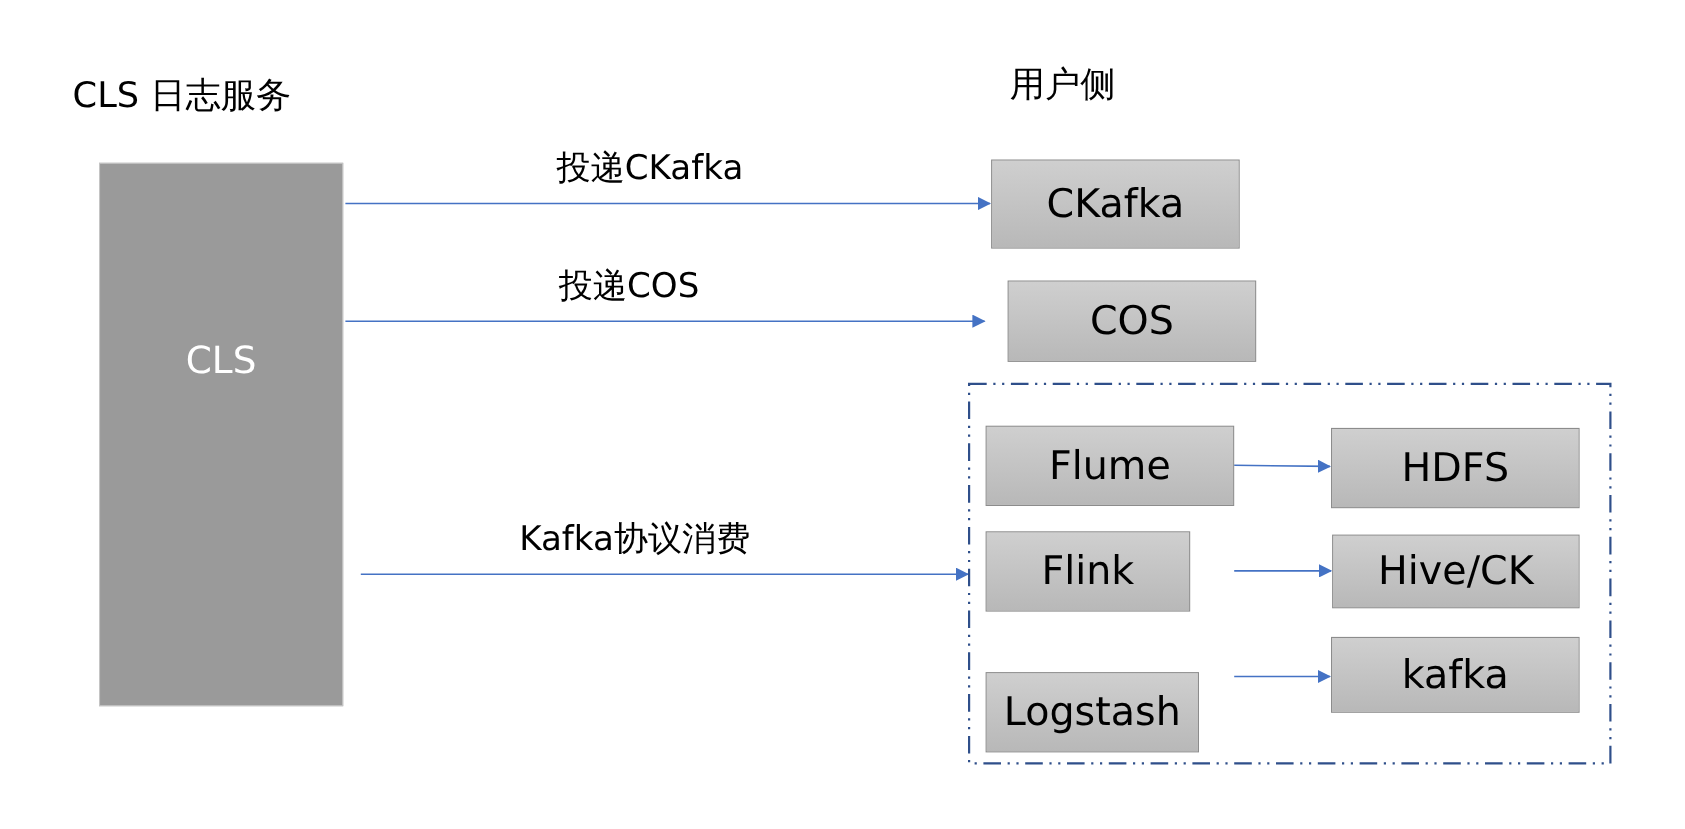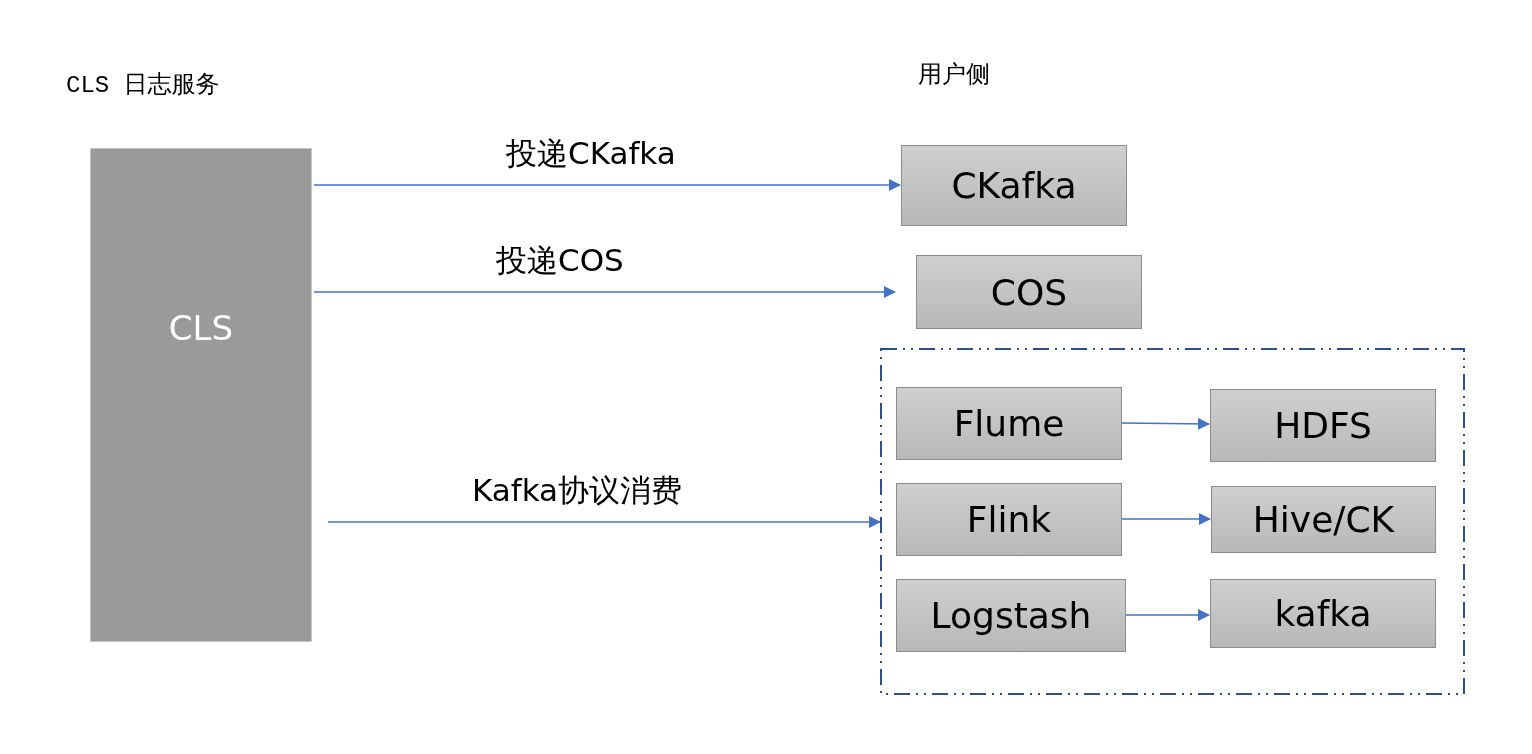--- a/index.html
+++ b/index.html
@@ -1,18 +1,18 @@
 <!DOCTYPE html>
 <html><head>
 <meta charset="utf-8">
 <style>
   html, body { margin: 0; padding: 0; background: #ffffff; }
   body { width: 1532px; height: 754px; position: relative; overflow: hidden;
          font-family: "DejaVu Sans", "Liberation Sans", sans-serif; color: #000; }
-  .title { position: absolute; font-size: 24px; line-height: 40px; white-space: nowrap; font-family: Liberation Mono, monospace; }
+  .title { position: absolute; font-size: 32px; line-height: 40px; white-space: nowrap; }
   .edge-label { position: absolute; font-size: 31px; line-height: 40px; white-space: nowrap; }
   .source { position: absolute; left: 90px; top: 148px; width: 222px; height: 494px;
             background: #9a9a9a; border: 1px solid #c4c4c4; box-sizing: border-box;
             display: flex; flex-direction: column; justify-content: center;
             color: #ffffff; font-size: 34px; line-height: 42px; }
   .source-inner { margin-top: -134px; text-align: center; }
   .node { position: absolute; box-sizing: border-box; border: 1px solid #8c8c8c;
           background: linear-gradient(to bottom, #cfcfcf 0%, #b8b8b8 100%);
           display: flex; align-items: center; justify-content: center;
           font-size: 36px; color: #000; white-space: nowrap; }
@@ -24,21 +24,21 @@
 <div class="title" style="left:66px; top:66px;">CLS 日志服务</div>
 <div class="title" style="left:918px; top:56px;">用户侧</div>
 
 <div class="source">
   <div class="source-inner">
     <div>CLS</div>
   </div>
 </div>
 
 <div class="edge-label" style="left:506px; top:133px;">投递CKafka</div>
-<div class="edge-label" style="left:496px; top:240px;text-align:center;">投递COS</div>
+<div class="edge-label" style="left:508px; top:240px;text-align:center;">投递COS</div>
 <div class="edge-label" style="left:446px; top:470px;margin-left:26px;">Kafka协议消费</div>
 
 <svg class="lines" width="1532" height="754">
   <defs>
     <marker id="arrowhead" markerWidth="12" markerHeight="12" refX="11" refY="6" orient="auto" markerUnits="userSpaceOnUse">
       <path d="M0,0 L12,6 L0,12 z" fill="#4472c4"></path>
     </marker>
   </defs>
   <line x1="314" y1="185" x2="900" y2="185" stroke="#4472c4" stroke-width="1.5" marker-end="url(#arrowhead)"></line>
   <line x1="314" y1="292" x2="895" y2="292" stroke="#4472c4" stroke-width="1.5" marker-end="url(#arrowhead)"></line>
@@ -48,17 +48,17 @@
   <line x1="1122" y1="519" x2="1210" y2="519" stroke="#4472c4" stroke-width="1.5" marker-end="url(#arrowhead)"></line>
   <line x1="1122" y1="615" x2="1209" y2="615" stroke="#4472c4" stroke-width="1.5" marker-end="url(#arrowhead)"></line>
 </svg>
 
 <div class="node" style="left:901px; top:145px; width:226px; height:81px;">CKafka</div>
 <div class="node" style="left:916px; top:255px; width:226px; height:74px;">COS</div>
 
 <div class="node" style="left:896px; top:387px; width:226px; height:73px;">Flume</div>
 <div class="node" style="left:1210px; top:389px; width:226px; height:73px;">HDFS</div>
 
-<div class="node" style="left:896px; top:483px; width:226px; height:73px;">Flink</div>
+<div class="node" style="left:896px; top:483px; width:186px; height:73px;">Flink</div>
 <div class="node" style="left:1211px; top:486px; width:225px; height:67px;">Hive/CK</div>
 
-<div class="node" style="left:896px; top:579px; width:230px; height:73px;">Logstash</div>
+<div class="node" style="left:896px; top:611px; width:194px; height:73px;">Logstash</div>
 <div class="node" style="left:1210px; top:579px; width:226px; height:69px;">kafka</div>
 
 </body></html>

